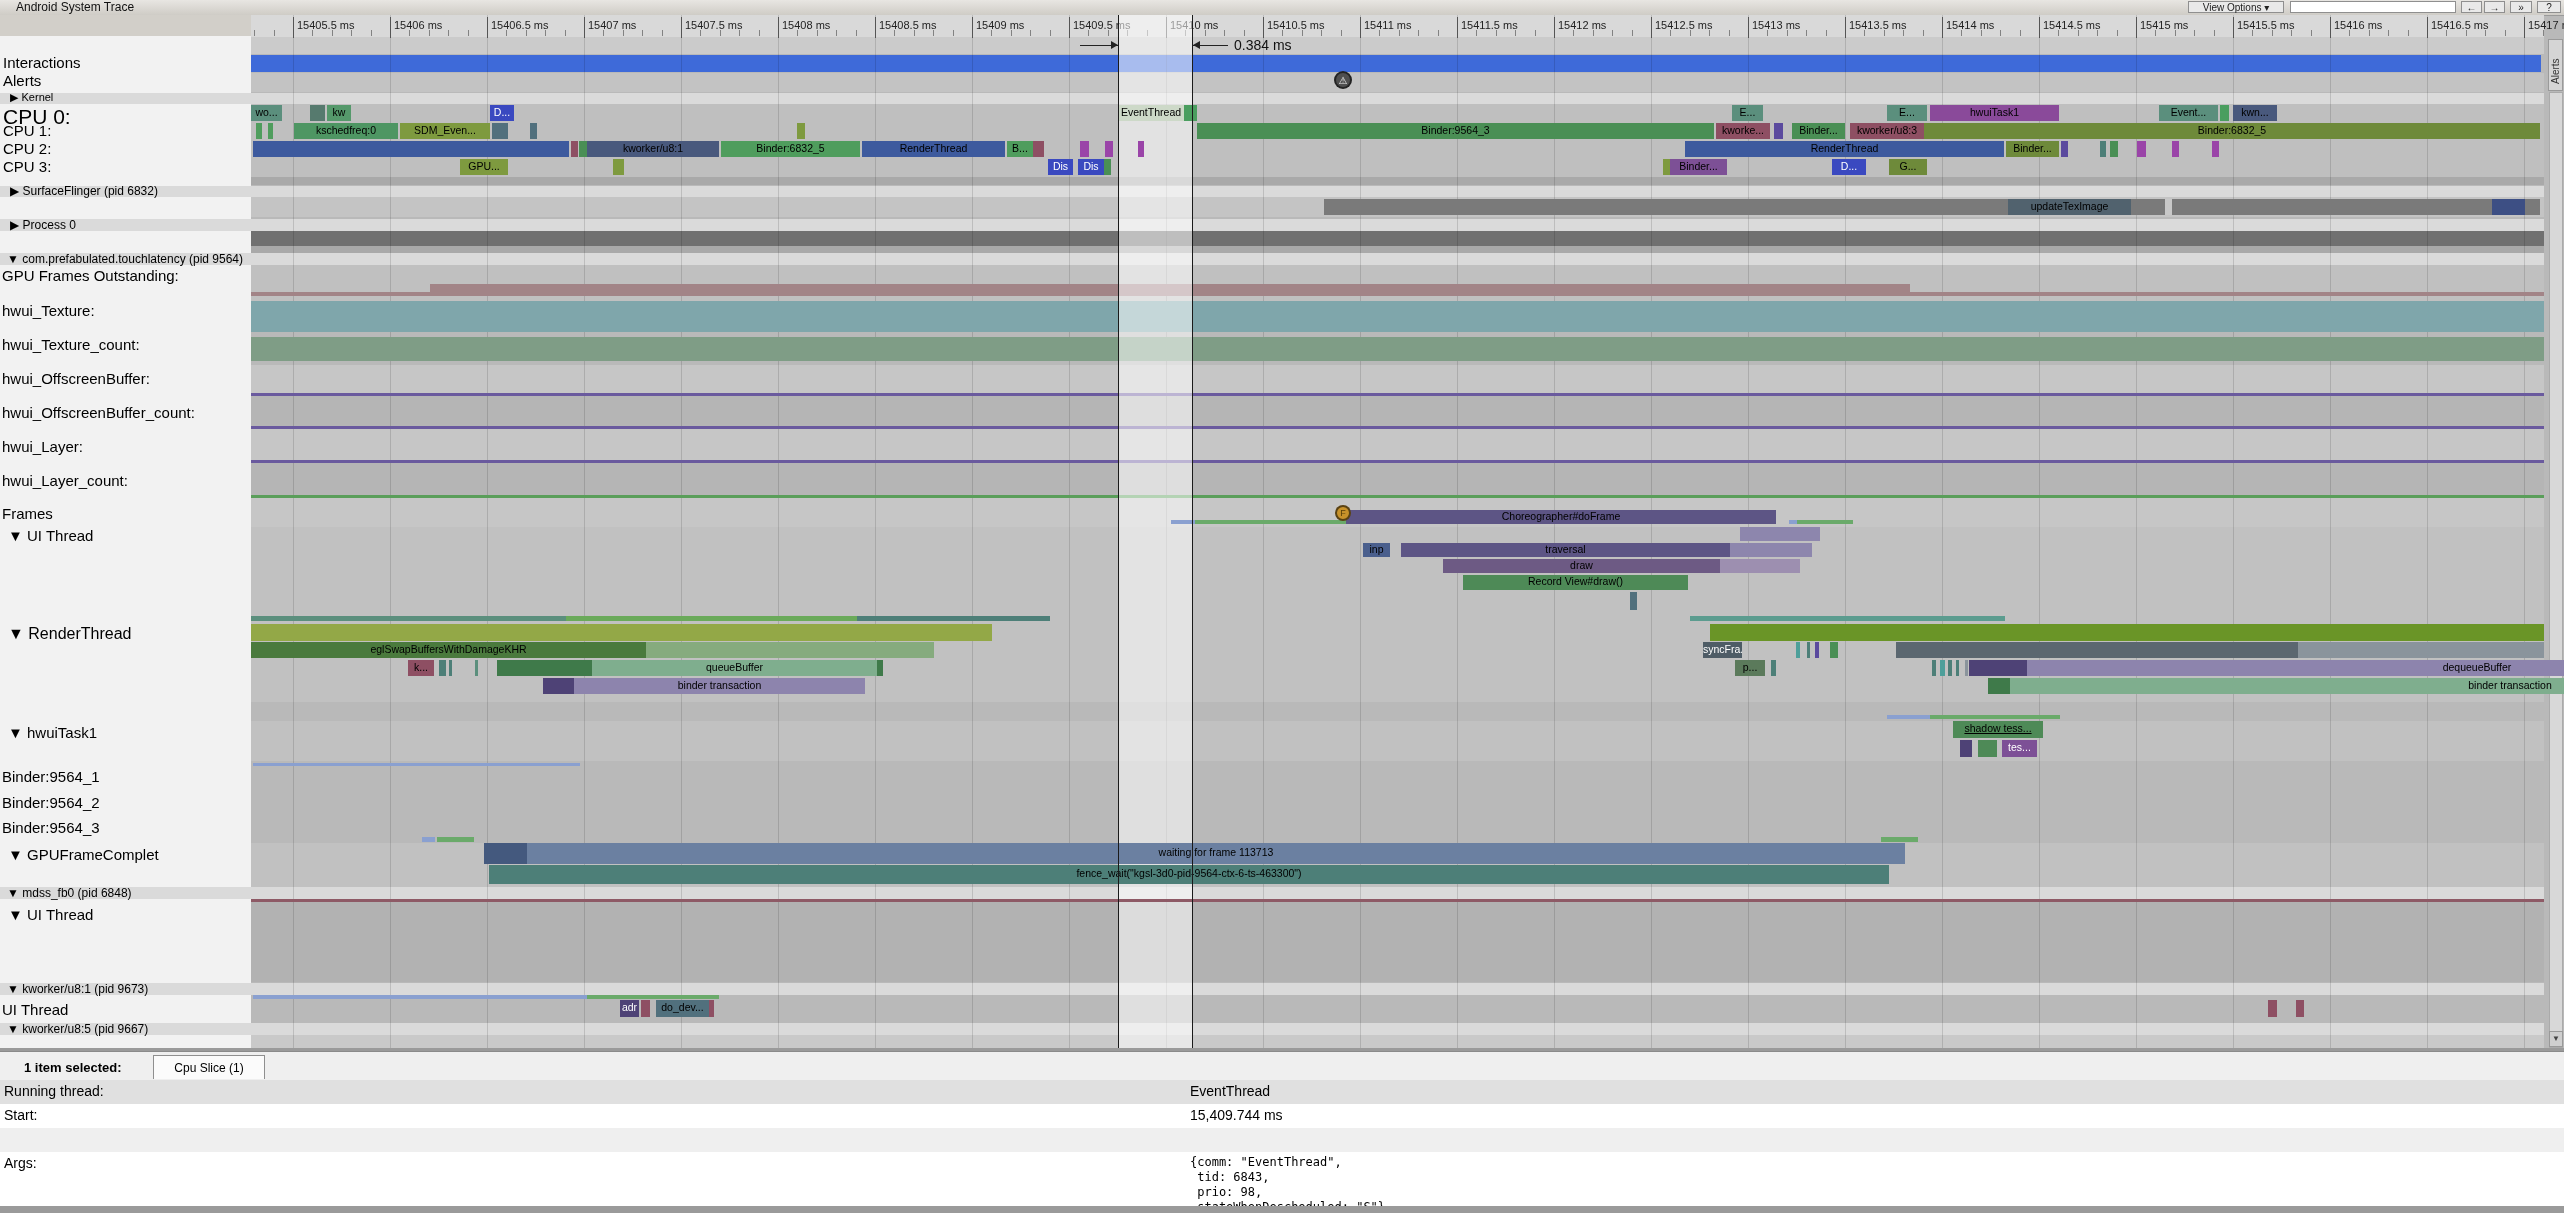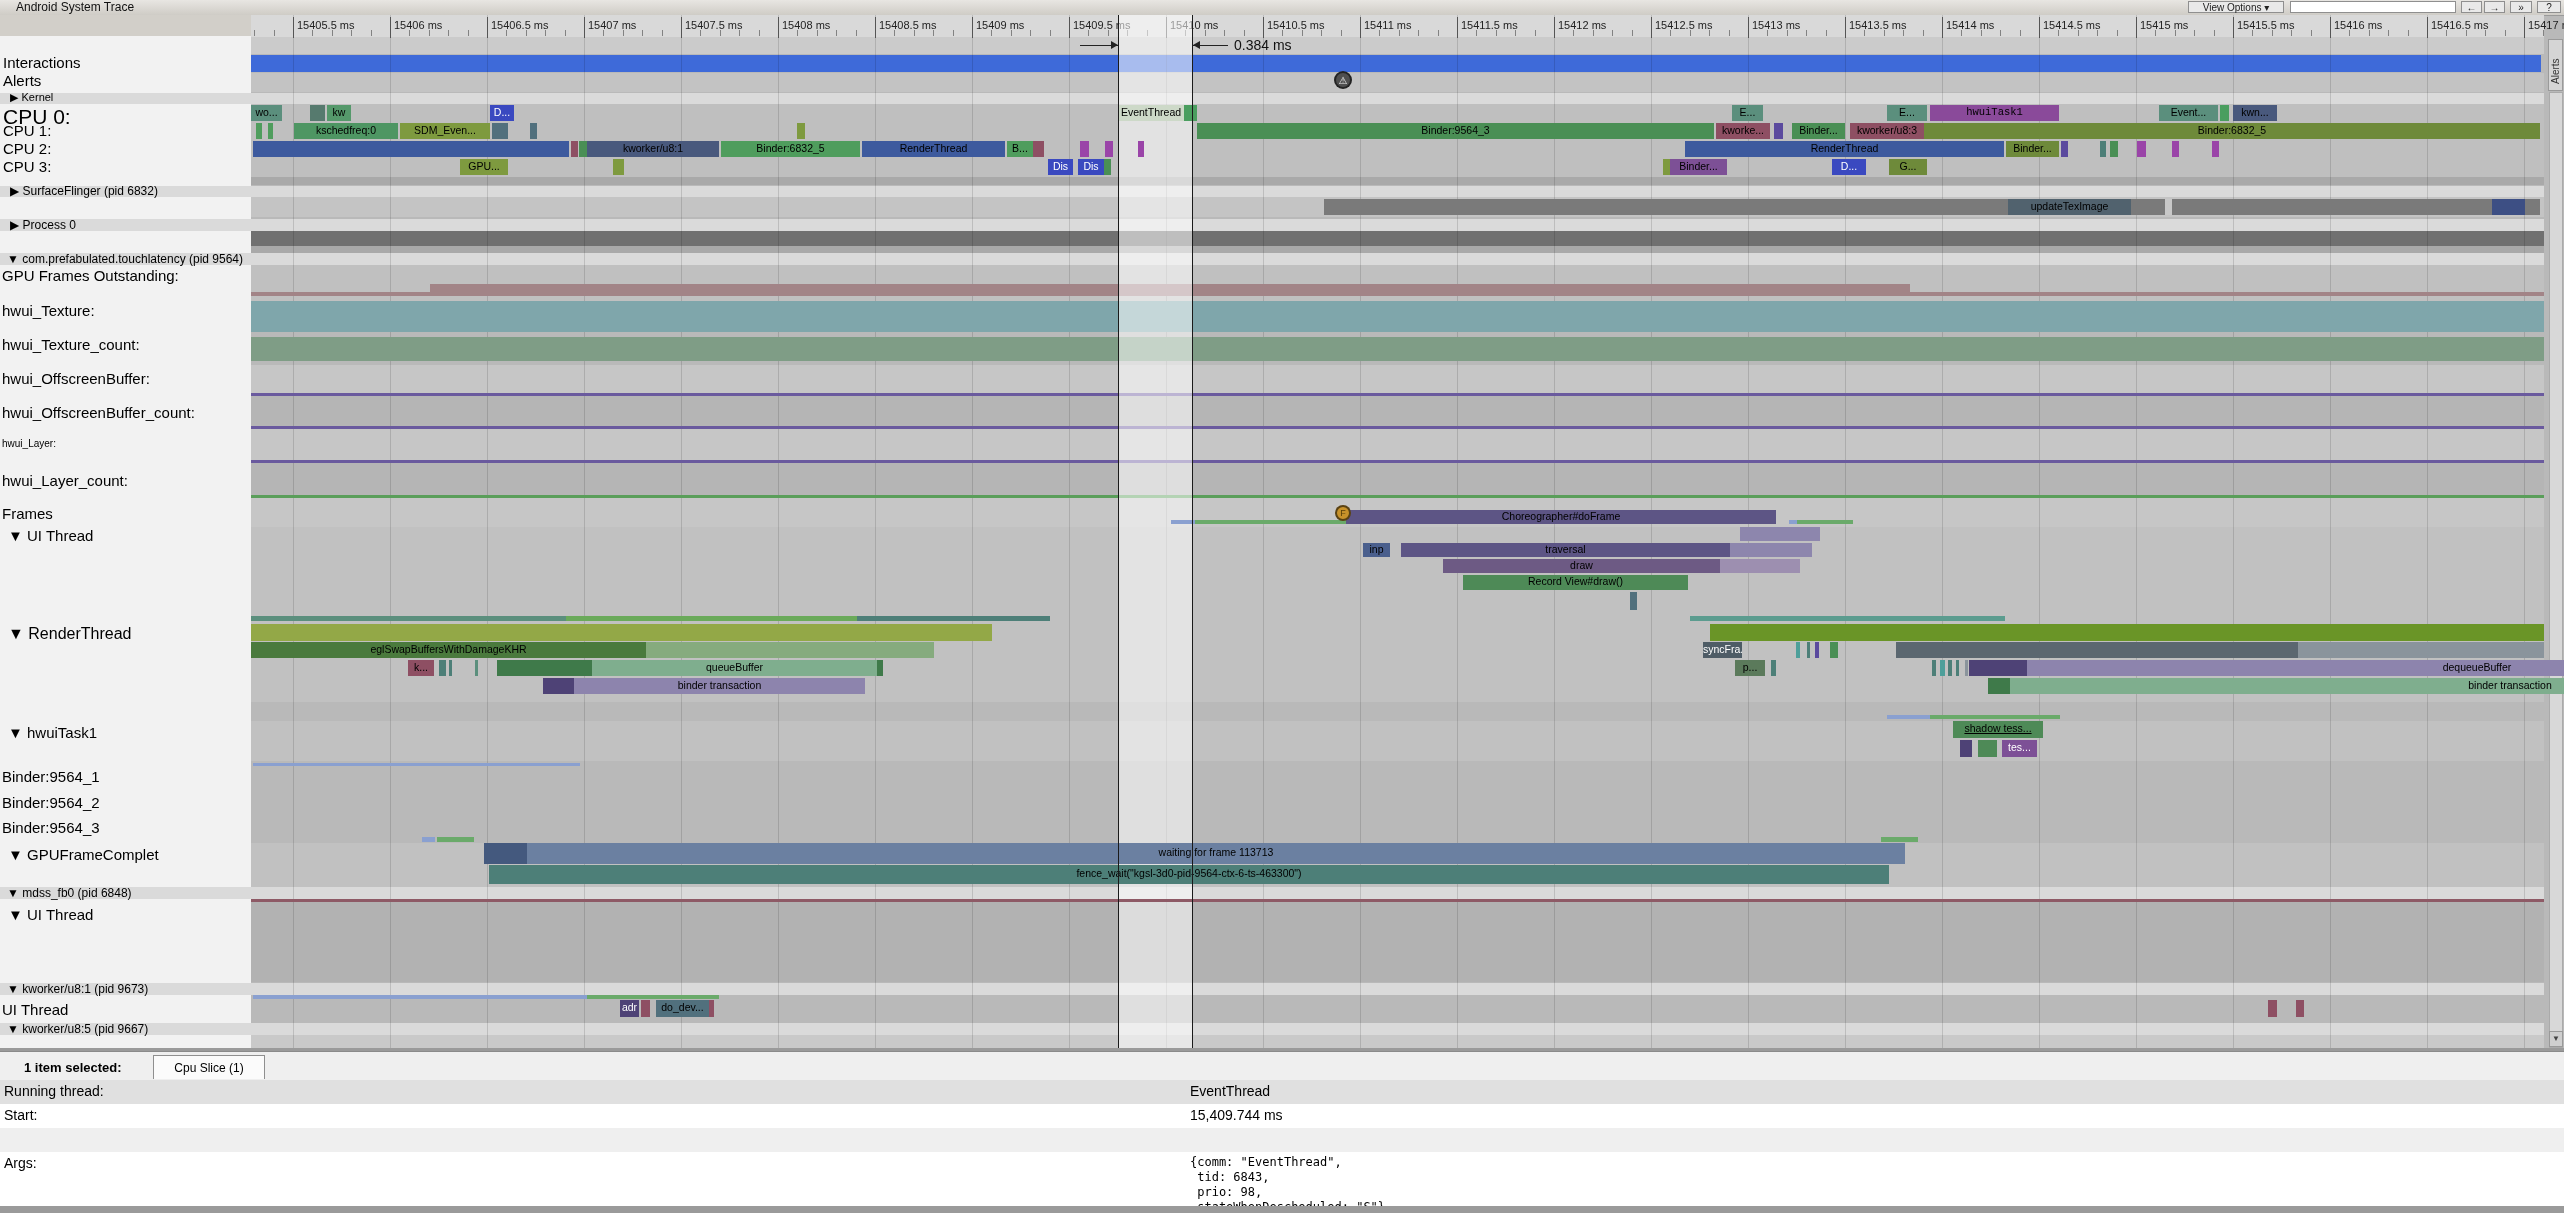--- a/index.html
+++ b/index.html
@@ -312,21 +312,21 @@
     <div style="left: 251px; top: 495px; width: 2293px; height: 3px; background: rgb(90, 158, 90); z-index: 3; position: absolute;"></div>
     <div style="left: 1118px; top: 15px; width: 74px; height: 1033px; background: rgba(255, 255, 255, 0.55); z-index: 4; position: absolute;"></div>
     <div class="slice" style="left: 251px; top: 105px; width: 31px; height: 16px; background: rgb(91, 143, 125); z-index: 5; overflow: hidden; position: absolute;"><span style="line-height: 16px;">wo...</span></div>
     <div class="slice" style="left: 310px; top: 105px; width: 15px; height: 16px; background: rgb(86, 122, 110); z-index: 5; overflow: hidden; position: absolute;"></div>
     <div class="slice" style="left: 327px; top: 105px; width: 24px; height: 16px; background: rgb(85, 153, 107); z-index: 5; overflow: hidden; position: absolute;"><span style="line-height: 16px;">kw</span></div>
     <div class="slice" style="left: 490px; top: 105px; width: 24px; height: 16px; background: rgb(58, 73, 192); z-index: 5; overflow: hidden; position: absolute; color: rgb(255, 255, 255);"><span style="line-height: 16px;">D...</span></div>
     <div class="slice" style="left: 1118px; top: 105px; width: 66px; height: 16px; background: rgb(205, 217, 200); z-index: 5; overflow: hidden; position: absolute;"><span style="line-height: 16px;">EventThread</span></div>
     <div class="slice" style="left: 1184px; top: 105px; width: 13px; height: 16px; background: rgb(74, 158, 95); z-index: 5; overflow: hidden; position: absolute;"></div>
     <div class="slice" style="left: 1732px; top: 105px; width: 31px; height: 16px; background: rgb(91, 143, 125); z-index: 5; overflow: hidden; position: absolute;"><span style="line-height: 16px;">E...</span></div>
     <div class="slice" style="left: 1887px; top: 105px; width: 40px; height: 16px; background: rgb(91, 143, 125); z-index: 5; overflow: hidden; position: absolute;"><span style="line-height: 16px;">E...</span></div>
-    <div class="slice" style="left: 1930px; top: 105px; width: 129px; height: 16px; background: rgb(138, 74, 154); z-index: 5; overflow: hidden; position: absolute; font-family: Liberation Mono, monospace;"><span style="line-height: 16px;">hwuiTask1</span></div>
+    <div class="slice" style="left: 1930px; top: 105px; width: 129px; height: 16px; background: rgb(138, 74, 154); z-index: 5; overflow: hidden; position: absolute;"><span style="line-height: 16px;">hwuiTask1</span></div>
     <div class="slice" style="left: 2159px; top: 105px; width: 59px; height: 16px; background: rgb(91, 143, 125); z-index: 5; overflow: hidden; position: absolute;"><span style="line-height: 16px;">Event...</span></div>
     <div class="slice" style="left: 2220px; top: 105px; width: 9px; height: 16px; background: rgb(74, 158, 95); z-index: 5; overflow: hidden; position: absolute;"></div>
     <div class="slice" style="left: 2233px; top: 105px; width: 44px; height: 16px; background: rgb(73, 89, 125); z-index: 5; overflow: hidden; position: absolute;"><span style="line-height: 16px;">kwn...</span></div>
     <div class="slice" style="left: 256px; top: 123px; width: 6px; height: 16px; background: rgb(79, 157, 93); z-index: 5; overflow: hidden; position: absolute;"></div>
     <div class="slice" style="left: 268px; top: 123px; width: 5px; height: 16px; background: rgb(79, 157, 93); z-index: 5; overflow: hidden; position: absolute;"></div>
     <div class="slice" style="left: 294px; top: 123px; width: 104px; height: 16px; background: rgb(78, 150, 99); z-index: 5; overflow: hidden; position: absolute;"><span style="line-height: 16px;">kschedfreq:0</span></div>
     <div class="slice" style="left: 400px; top: 123px; width: 90px; height: 16px; background: rgb(126, 154, 63); z-index: 5; overflow: hidden; position: absolute;"><span style="line-height: 16px;">SDM_Even...</span></div>
     <div class="slice" style="left: 492px; top: 123px; width: 16px; height: 16px; background: rgb(81, 112, 125); z-index: 5; overflow: hidden; position: absolute;"></div>
     <div class="slice" style="left: 530px; top: 123px; width: 7px; height: 16px; background: rgb(81, 112, 125); z-index: 5; overflow: hidden; position: absolute;"></div>
     <div class="slice" style="left: 797px; top: 123px; width: 8px; height: 16px; background: rgb(126, 154, 63); z-index: 5; overflow: hidden; position: absolute;"></div>
@@ -455,21 +455,21 @@
     <div class="side-label" style="left: 3px; top: 139.7px; font-size: 15px; z-index: 8; position: absolute;">CPU 2:</div>
     <div class="side-label" style="left: 3px; top: 157.7px; font-size: 15px; z-index: 8; position: absolute;">CPU 3:</div>
     <div class="side-label" style="left: 10px; top: 183.56px; font-size: 12px; z-index: 8; position: absolute;">▶ SurfaceFlinger (pid 6832)</div>
     <div class="side-label" style="left: 10px; top: 217.56px; font-size: 12px; z-index: 8; position: absolute;">▶ Process 0</div>
     <div class="side-label" style="left: 7px; top: 251.56px; font-size: 12px; z-index: 8; position: absolute;">▼ com.prefabulated.touchlatency (pid 9564)</div>
     <div class="side-label" style="left: 2px; top: 266.7px; font-size: 15px; z-index: 8; position: absolute;">GPU Frames Outstanding:</div>
     <div class="side-label" style="left: 2px; top: 301.7px; font-size: 15px; z-index: 8; position: absolute;">hwui_Texture:</div>
     <div class="side-label" style="left: 2px; top: 335.7px; font-size: 15px; z-index: 8; position: absolute;">hwui_Texture_count:</div>
     <div class="side-label" style="left: 2px; top: 369.7px; font-size: 15px; z-index: 8; position: absolute;">hwui_OffscreenBuffer:</div>
     <div class="side-label" style="left: 2px; top: 403.7px; font-size: 15px; z-index: 8; position: absolute;">hwui_OffscreenBuffer_count:</div>
-    <div class="side-label" style="left: 2px; top: 437.7px; font-size: 10px; z-index: 8; position: absolute;">hwui_Layer:</div>
+    <div class="side-label" style="left: 2px; top: 437.7px; font-size: 15px; z-index: 8; position: absolute;">hwui_Layer:</div>
     <div class="side-label" style="left: 2px; top: 471.7px; font-size: 15px; z-index: 8; position: absolute;">hwui_Layer_count:</div>
     <div class="side-label" style="left: 2px; top: 504.7px; font-size: 15px; z-index: 8; position: absolute;">Frames</div>
     <div class="side-label" style="left: 8px; top: 526.7px; font-size: 15px; z-index: 8; position: absolute;">▼  UI Thread</div>
     <div class="side-label" style="left: 8px; top: 624.7px; font-size: 16px; z-index: 8; position: absolute;">▼  RenderThread</div>
     <div class="side-label" style="left: 8px; top: 723.7px; font-size: 15px; z-index: 8; position: absolute;">▼  hwuiTask1</div>
     <div class="side-label" style="left: 2px; top: 767.7px; font-size: 15px; z-index: 8; position: absolute;">Binder:9564_1</div>
     <div class="side-label" style="left: 2px; top: 793.7px; font-size: 15px; z-index: 8; position: absolute;">Binder:9564_2</div>
     <div class="side-label" style="left: 2px; top: 818.7px; font-size: 15px; z-index: 8; position: absolute;">Binder:9564_3</div>
     <div class="side-label" style="left: 8px; top: 845.7px; font-size: 15px; z-index: 8; position: absolute;">▼  GPUFrameComplet</div>
     <div class="side-label" style="left: 7px; top: 885.56px; font-size: 12px; z-index: 8; position: absolute;">▼ mdss_fb0 (pid 6848)</div>

